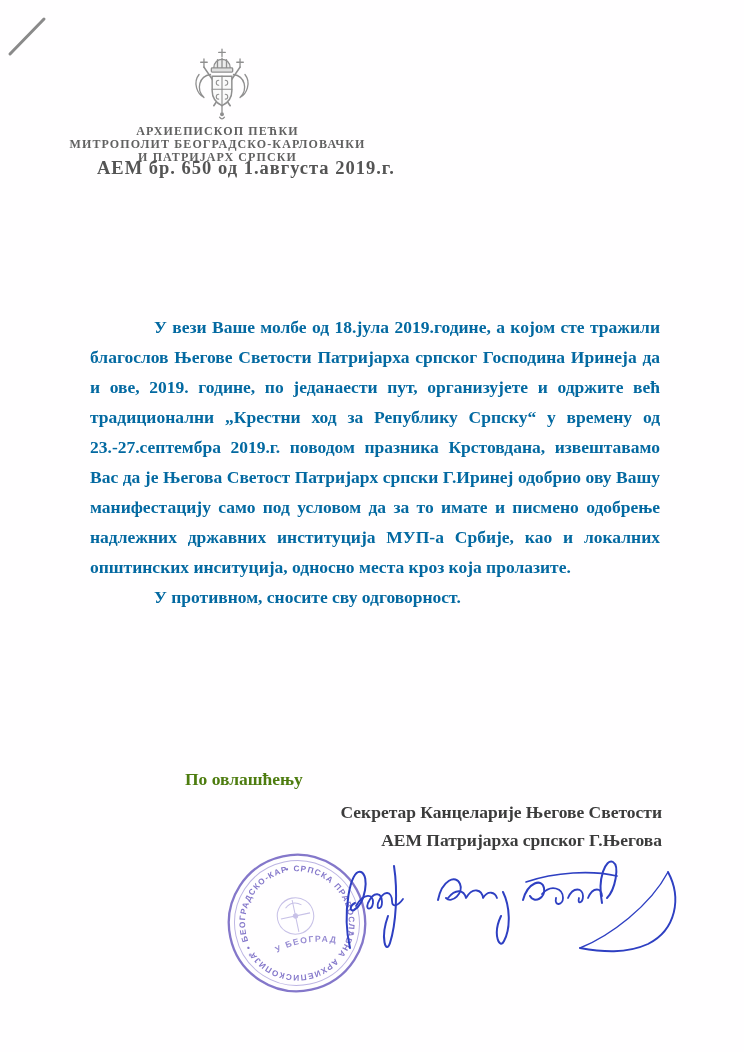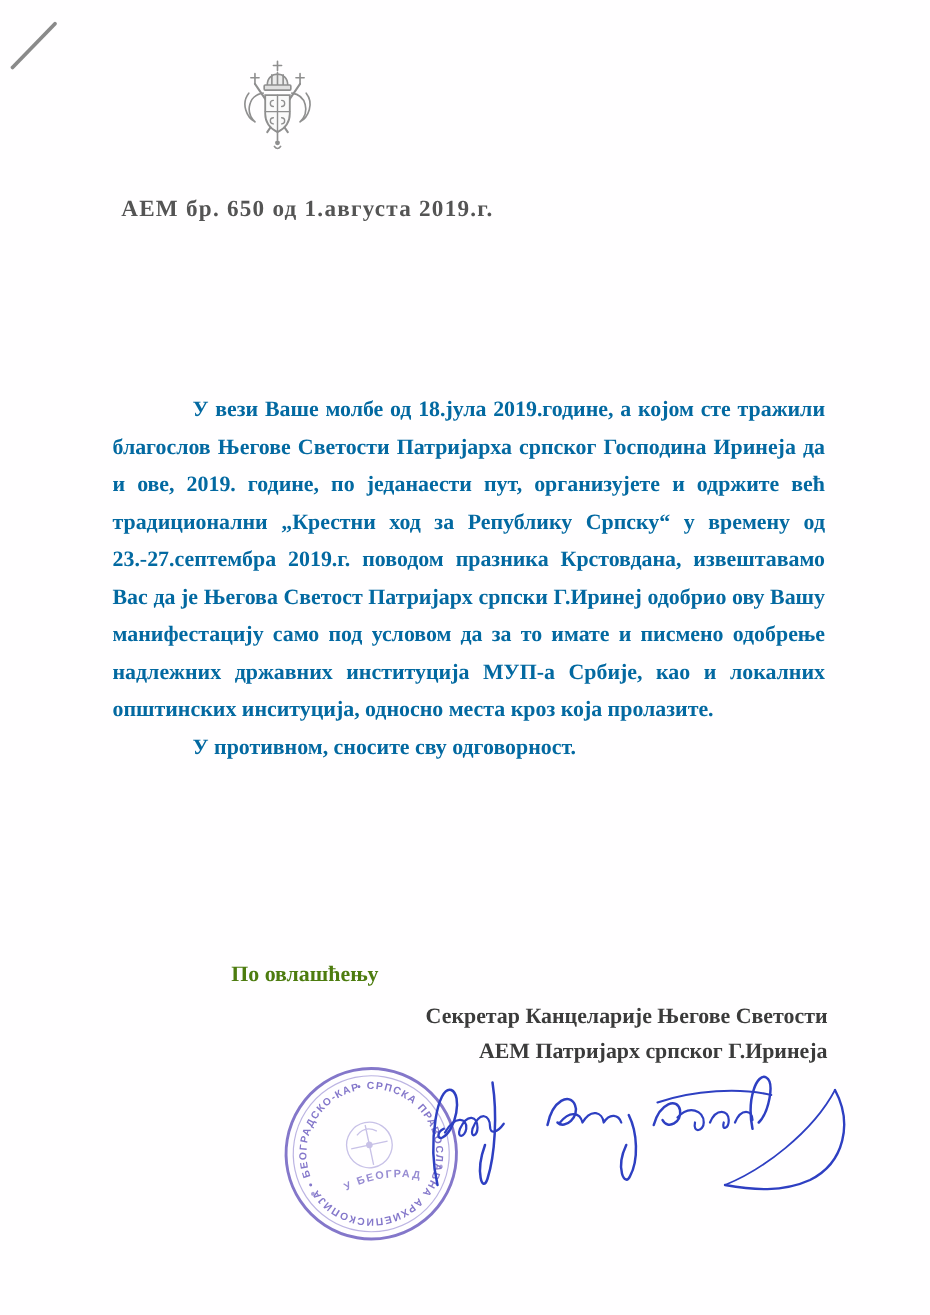--- a/index.html
+++ b/index.html
@@ -80,33 +80,38 @@
       <path d="M54,41 a3,3 0 0 1 0,6" stroke-width="1.3"></path>
       <path d="M46,58 a3,3 0 0 0 0,6" stroke-width="1.3"></path>
       <path d="M54,58 a3,3 0 0 1 0,6" stroke-width="1.3"></path>
 
       <path d="M50,72 V80"></path>
       <circle cx="50" cy="82.5" r="1.6" fill="#8f8f8f"></circle>
       <path d="M47,86 Q50,90 53,86"></path>
     </g>
   </svg>
 
+  <div class="letterhead-lines">
+    <div>АРХИЕПИСКОП ПЕЋКИ</div>
+    <div>МИТРОПОЛИТ БЕОГРАДСКО-КАРЛОВАЧКИ</div>
+    <div>И ПАТРИЈАРХ СРПСКИ</div>
+  </div>
   <div class="ref-line">АЕМ бр. 650 од 1.августа 2019.г.</div>
 
 
   <div class="body-block">
     <p>У вези Ваше молбе од 18.јула 2019.године, а којом сте тражили благослов Његове Светости Патријарха српског Господина Иринеја да и ове, 2019. године, по једанаести пут, организујете и одржите већ традиционални „Крестни ход за Републику Српску“ у времену од 23.-27.септембра 2019.г. поводом празника Крстовдана, извештавамо Вас да је Његова Светост Патријарх српски Г.Иринеј одобрио ову Вашу манифестацију само под условом да за то имате и писмено одобрење надлежних државних институција МУП-а Србије, као и локалних општинских инситуција, односно места кроз која пролазите.</p>
     <p>У противном,  сносите сву одговорност.</p>
   </div>
 
   <div class="authorization">По овлашћењу</div>
 
   <div class="signoff">
     <p>Секретар Канцеларије  Његове Светости</p>
-    <p>АЕМ Патријарх српског Г.Иринеја</p>
+    <p>АЕМ Патријарха српског Г.Његова</p>
   </div>
 
   <svg class="stamp" viewBox="0 0 175 175">
     <defs>
       <path id="rimPath" d="M87.5,33.5 a54,54 0 1 1 -0.05,0"></path>
       <path id="cityPath" d="M53,116 Q87.5,103 122,116"></path>
     </defs>
     <g transform="rotate(-12 87.5 87.5)" stroke="#7a6cc6" fill="none">
       <circle cx="87.5" cy="87.5" r="71" stroke-width="2.4"></circle>
       <circle cx="87.5" cy="87.5" r="65" stroke-width="1" opacity="0.55"></circle>

